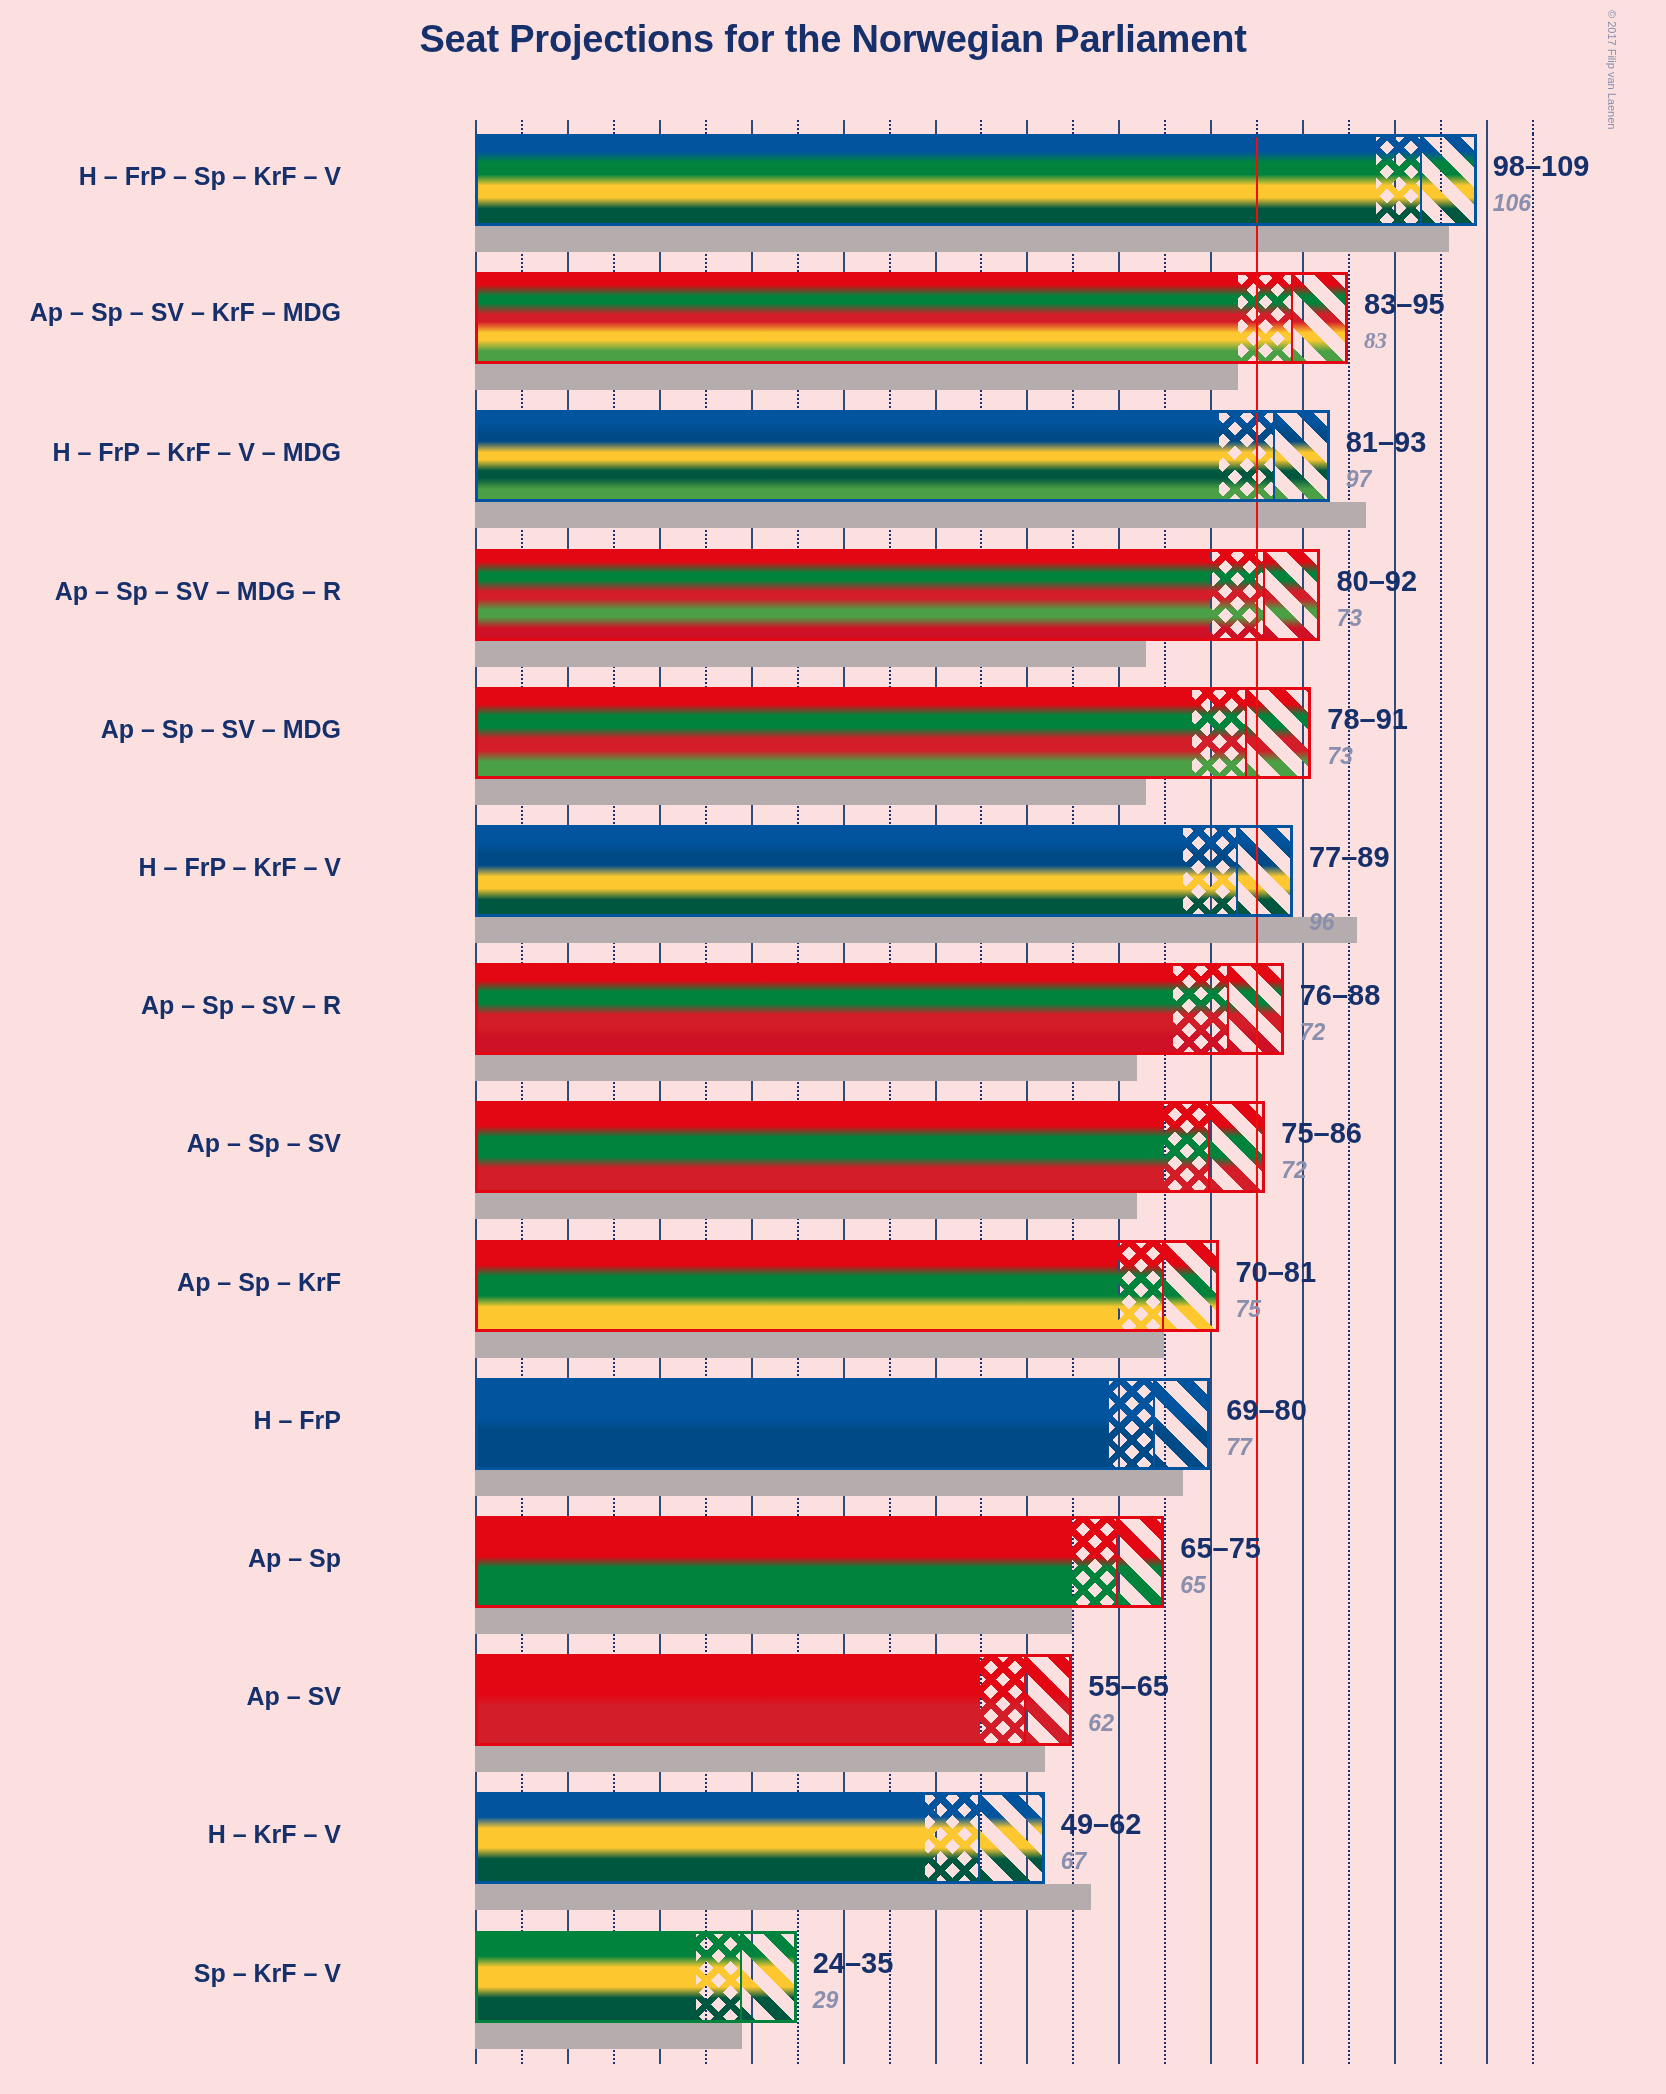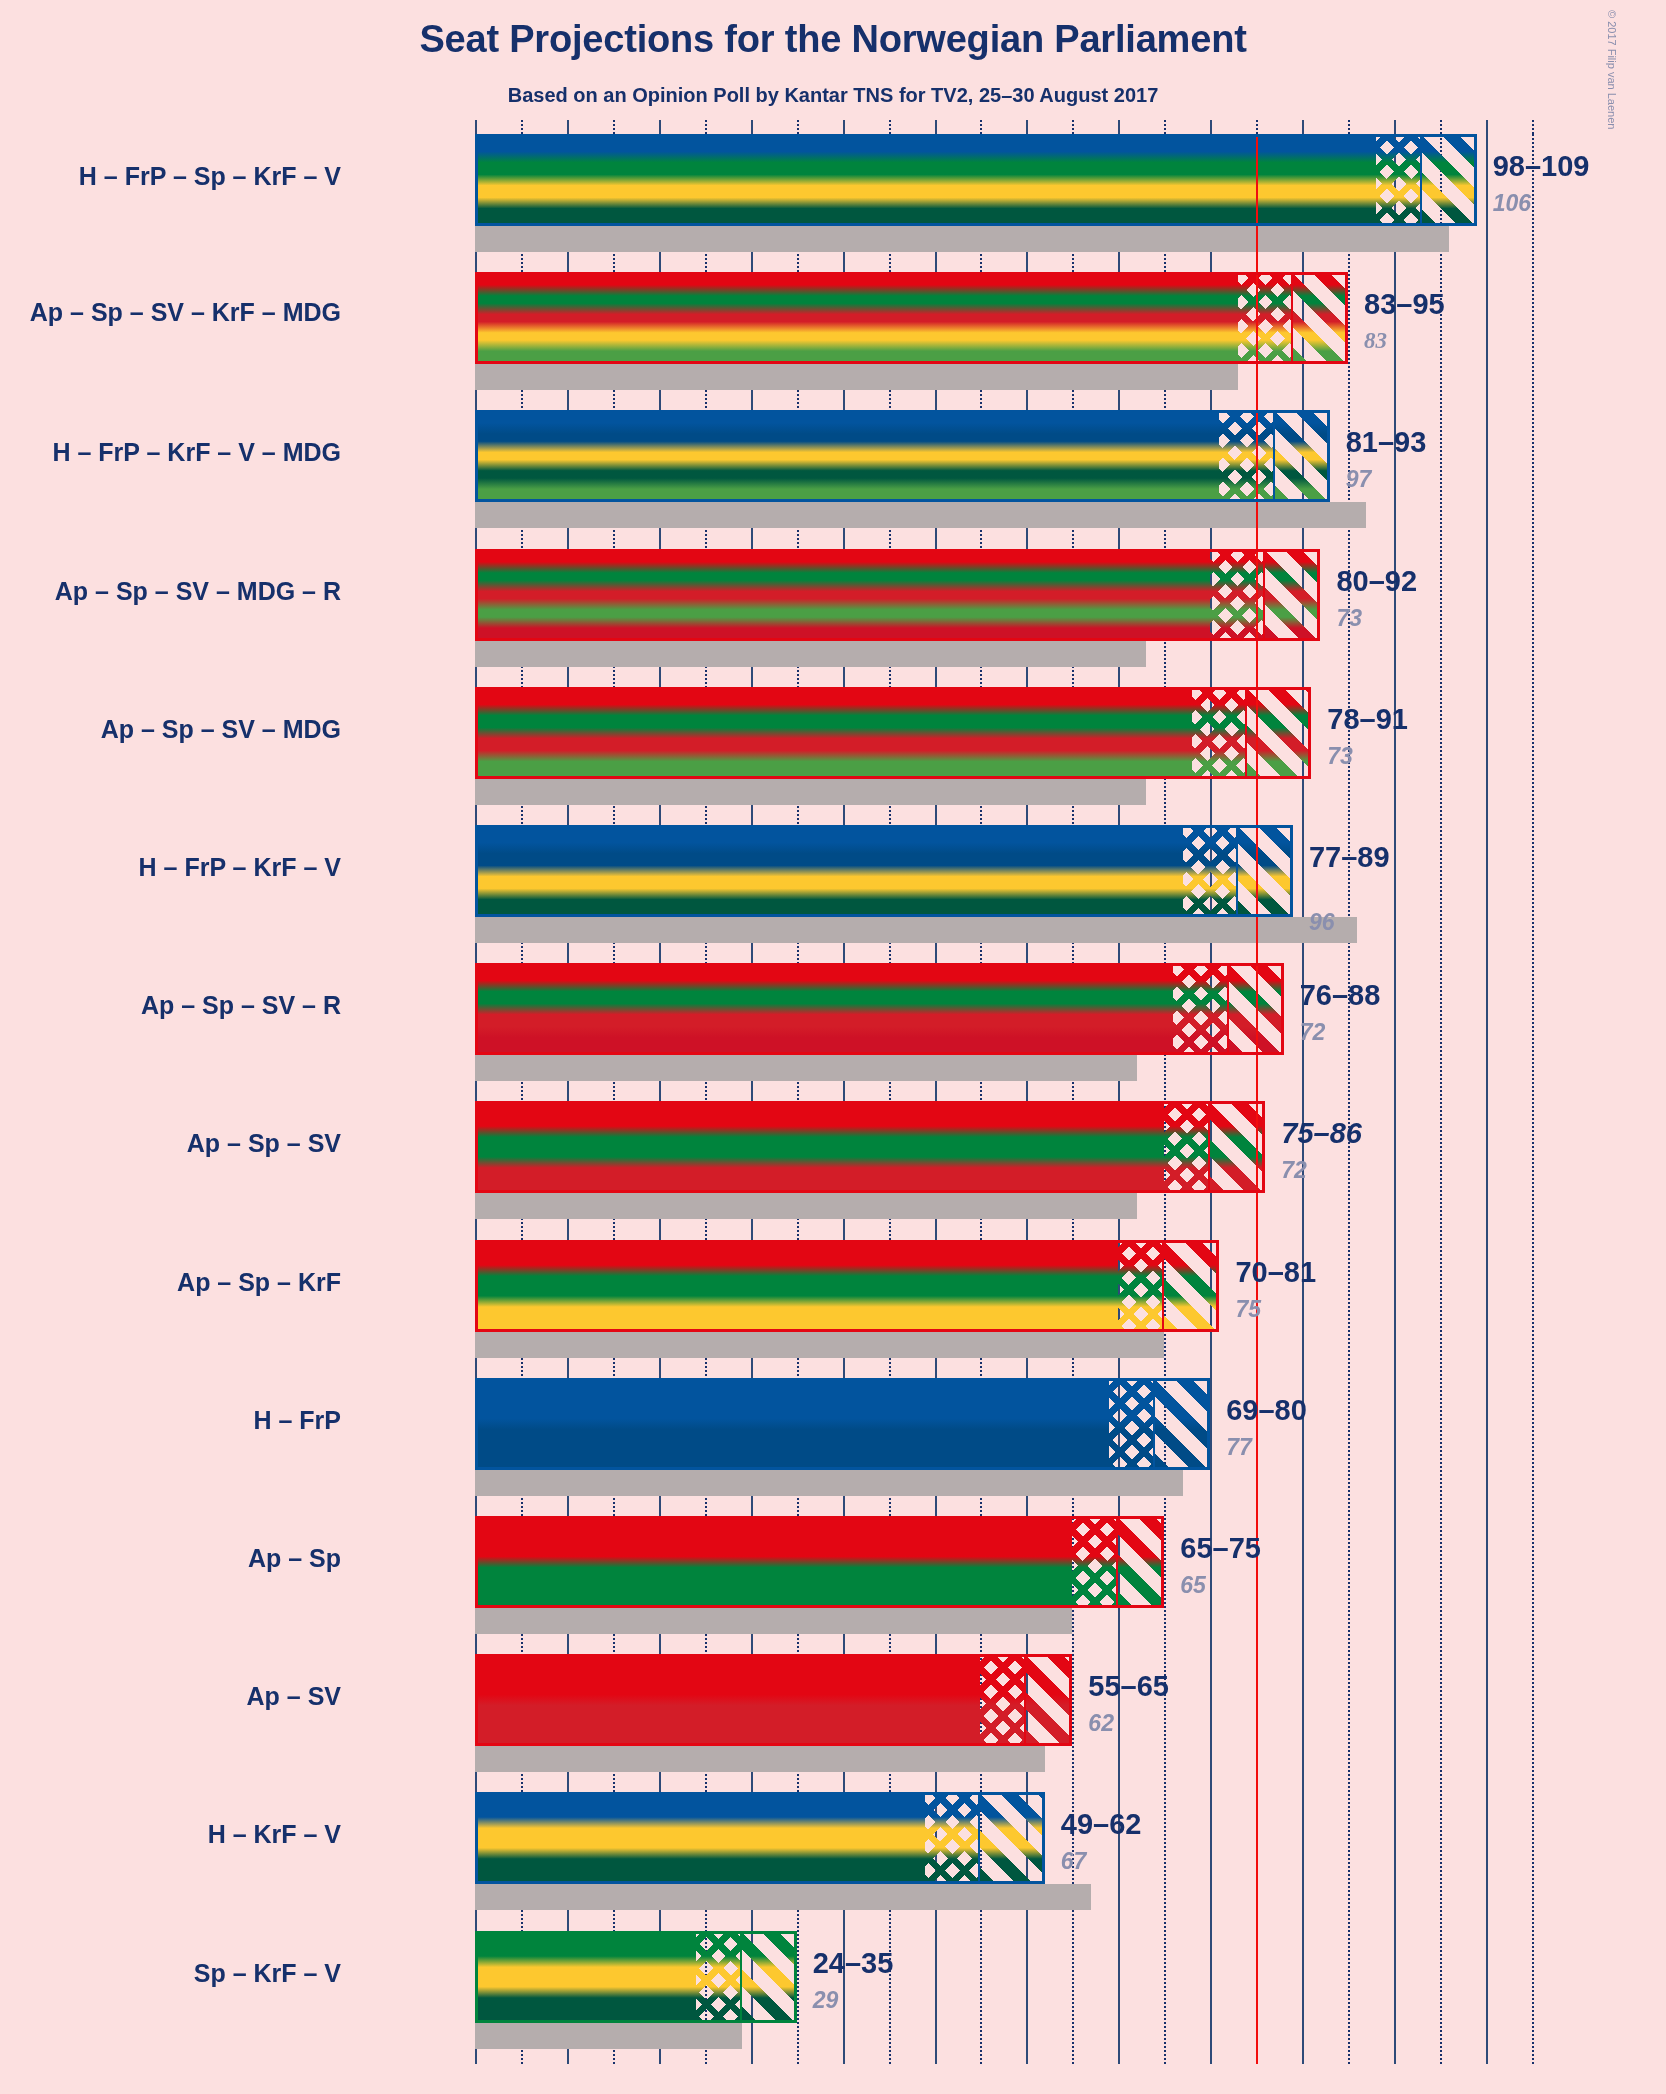--- a/index.html
+++ b/index.html
@@ -102,21 +102,20 @@
     font-size:23px;font-style:italic;font-weight:bold;color:#8A8FAE;
     white-space:nowrap;z-index:8;
   }
 </style>
 </head>
 <body>
 
 <div id="chart-root">
 
   <div class="title">Seat Projections for the Norwegian Parliament</div>
-  <div class="subtitle">Based on an Opinion Poll by Kantar TNS for TV2, 25–30 August 2017</div>
   <div class="copyright">© 2017 Filip van Laenen</div>
 
   <div class="tickrow" id="tickrow">
       <div class="tick" style="left: 0px;"></div>
       <div class="tick minor" style="left: 45.95px;"></div>
       <div class="tick" style="left: 91.9px;"></div>
       <div class="tick minor" style="left: 137.85px;"></div>
       <div class="tick" style="left: 183.8px;"></div>
       <div class="tick minor" style="left: 229.75px;"></div>
       <div class="tick" style="left: 275.7px;"></div>
@@ -243,21 +242,21 @@
         <div class="medianlabel" style="left: 824.72px; top: 56px;">72</div>
       </div>
       <div class="row" style="top: 967.4px;">
         <div class="lastbar" style="left: 0px; width: 661.68px; top: 92px;"></div>
         <div class="mainbar" style="width: 689.25px; background: linear-gradient(rgb(227, 6, 19) 0%, rgb(227, 6, 19) 27.3%, rgb(0, 132, 61) 39.3%, rgb(0, 132, 61) 60.7%, rgb(211, 29, 40) 72.7%, rgb(211, 29, 40) 100%);"></div>
         <div class="ci-cross" style="left: 689.25px; width: 45.95px; background: linear-gradient(rgb(227, 6, 19) 0%, rgb(227, 6, 19) 27.3%, rgb(0, 132, 61) 39.3%, rgb(0, 132, 61) 60.7%, rgb(211, 29, 40) 72.7%, rgb(211, 29, 40) 100%); mask-image: repeating-linear-gradient(45deg, rgb(0, 0, 0) 0px, rgb(0, 0, 0) 7px, transparent 7px, transparent 17px), repeating-linear-gradient(-45deg, rgb(0, 0, 0) 0px, rgb(0, 0, 0) 7px, transparent 7px, transparent 17px);"></div>
         <div class="ci-diag" style="left: 735.2px; width: 55.14px; background: linear-gradient(rgb(227, 6, 19) 0%, rgb(227, 6, 19) 27.3%, rgb(0, 132, 61) 39.3%, rgb(0, 132, 61) 60.7%, rgb(211, 29, 40) 72.7%, rgb(211, 29, 40) 100%); mask-image: repeating-linear-gradient(45deg, rgb(0, 0, 0) 0px, rgb(0, 0, 0) 12px, transparent 12px, transparent 26px);"></div>
         <div class="barborder" style="left: 0px; width: 790.34px; border: 3px solid rgb(227, 6, 19);"></div>
         <div class="barborder" style="left: 733.2px; width: 4px; border-top: none; border-bottom: none; border-left: 2px solid rgb(227, 6, 19); border-right: none;"></div>
         <div class="rowlabel" style="top: 28px;">Ap – Sp – SV</div>
-        <div class="valuelabel" style="left: 806.34px; top: 16px; font-style: italic;">75–86</div>
+        <div class="valuelabel" style="left: 806.34px; top: 16px;">75–86</div>
         <div class="medianlabel" style="left: 806.34px; top: 56px;">72</div>
       </div>
       <div class="row" style="top: 1105.6px;">
         <div class="lastbar" style="left: 0px; width: 689.25px; top: 92px;"></div>
         <div class="mainbar" style="width: 643.3px; background: linear-gradient(rgb(227, 6, 19) 0%, rgb(227, 6, 19) 27.3%, rgb(0, 132, 61) 39.3%, rgb(0, 132, 61) 60.7%, rgb(253, 200, 47) 72.7%, rgb(253, 200, 47) 100%);"></div>
         <div class="ci-cross" style="left: 643.3px; width: 45.95px; background: linear-gradient(rgb(227, 6, 19) 0%, rgb(227, 6, 19) 27.3%, rgb(0, 132, 61) 39.3%, rgb(0, 132, 61) 60.7%, rgb(253, 200, 47) 72.7%, rgb(253, 200, 47) 100%); mask-image: repeating-linear-gradient(45deg, rgb(0, 0, 0) 0px, rgb(0, 0, 0) 7px, transparent 7px, transparent 17px), repeating-linear-gradient(-45deg, rgb(0, 0, 0) 0px, rgb(0, 0, 0) 7px, transparent 7px, transparent 17px);"></div>
         <div class="ci-diag" style="left: 689.25px; width: 55.14px; background: linear-gradient(rgb(227, 6, 19) 0%, rgb(227, 6, 19) 27.3%, rgb(0, 132, 61) 39.3%, rgb(0, 132, 61) 60.7%, rgb(253, 200, 47) 72.7%, rgb(253, 200, 47) 100%); mask-image: repeating-linear-gradient(45deg, rgb(0, 0, 0) 0px, rgb(0, 0, 0) 12px, transparent 12px, transparent 26px);"></div>
         <div class="barborder" style="left: 0px; width: 744.39px; border: 3px solid rgb(227, 6, 19);"></div>
         <div class="barborder" style="left: 687.25px; width: 4px; border-top: none; border-bottom: none; border-left: 2px solid rgb(227, 6, 19); border-right: none;"></div>
         <div class="rowlabel" style="top: 28px;">Ap – Sp – KrF</div>

